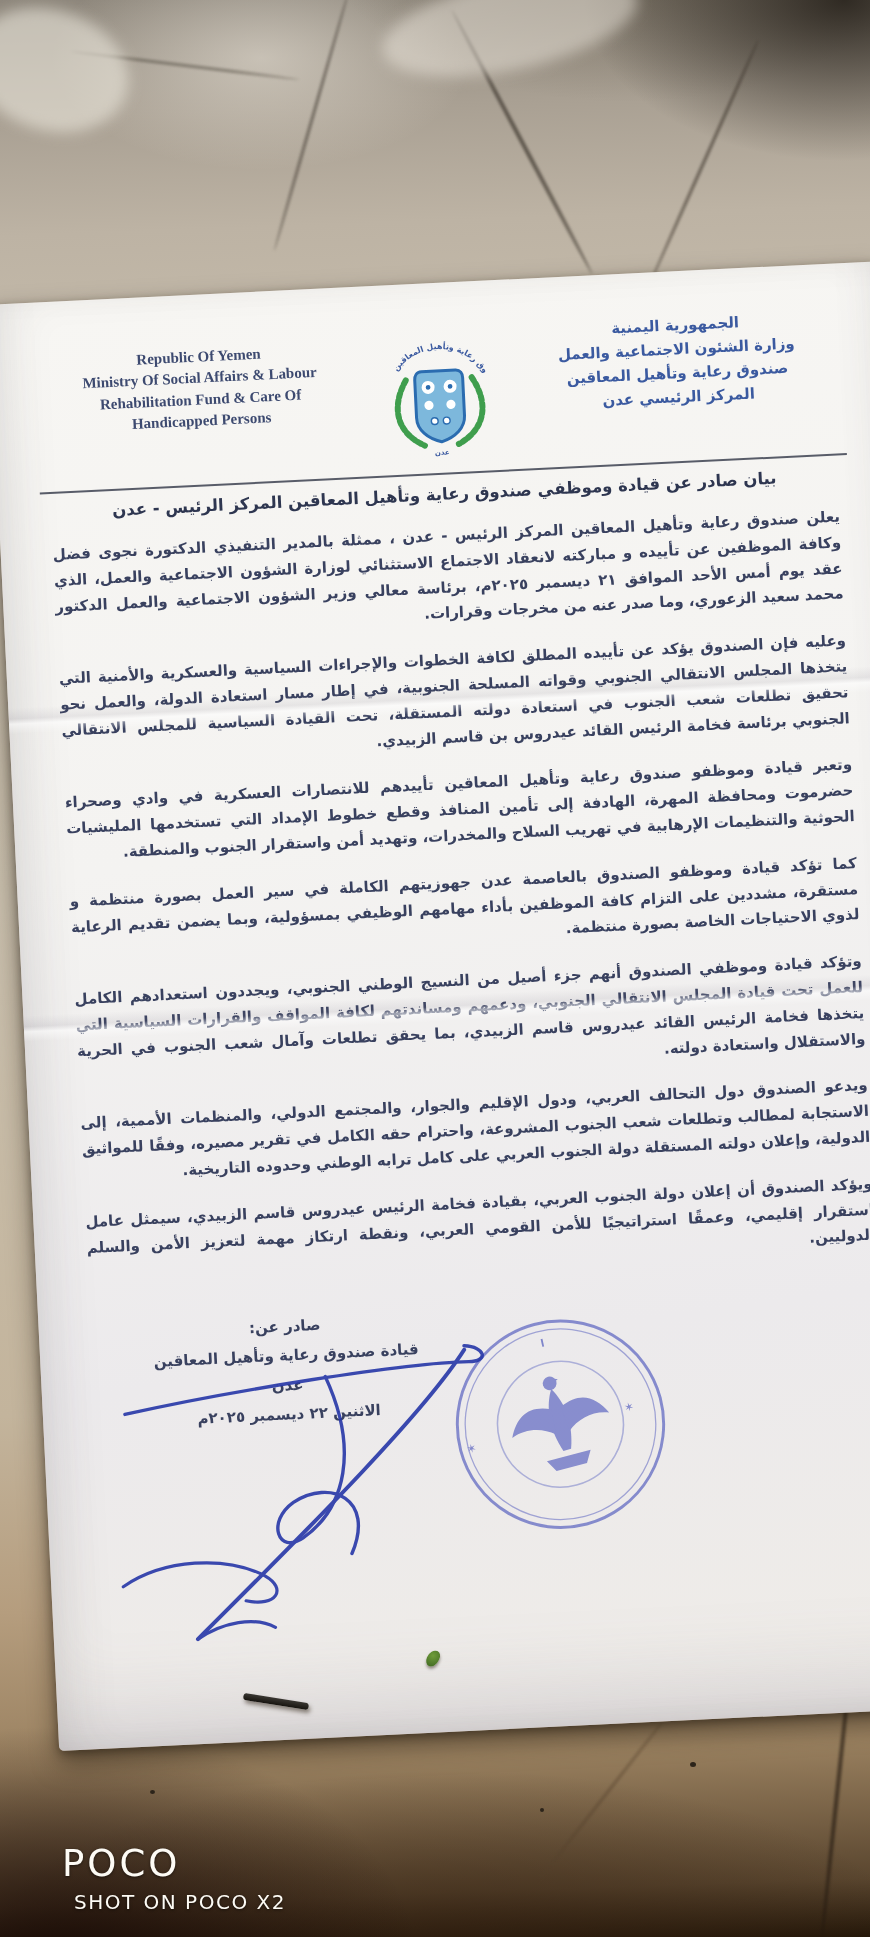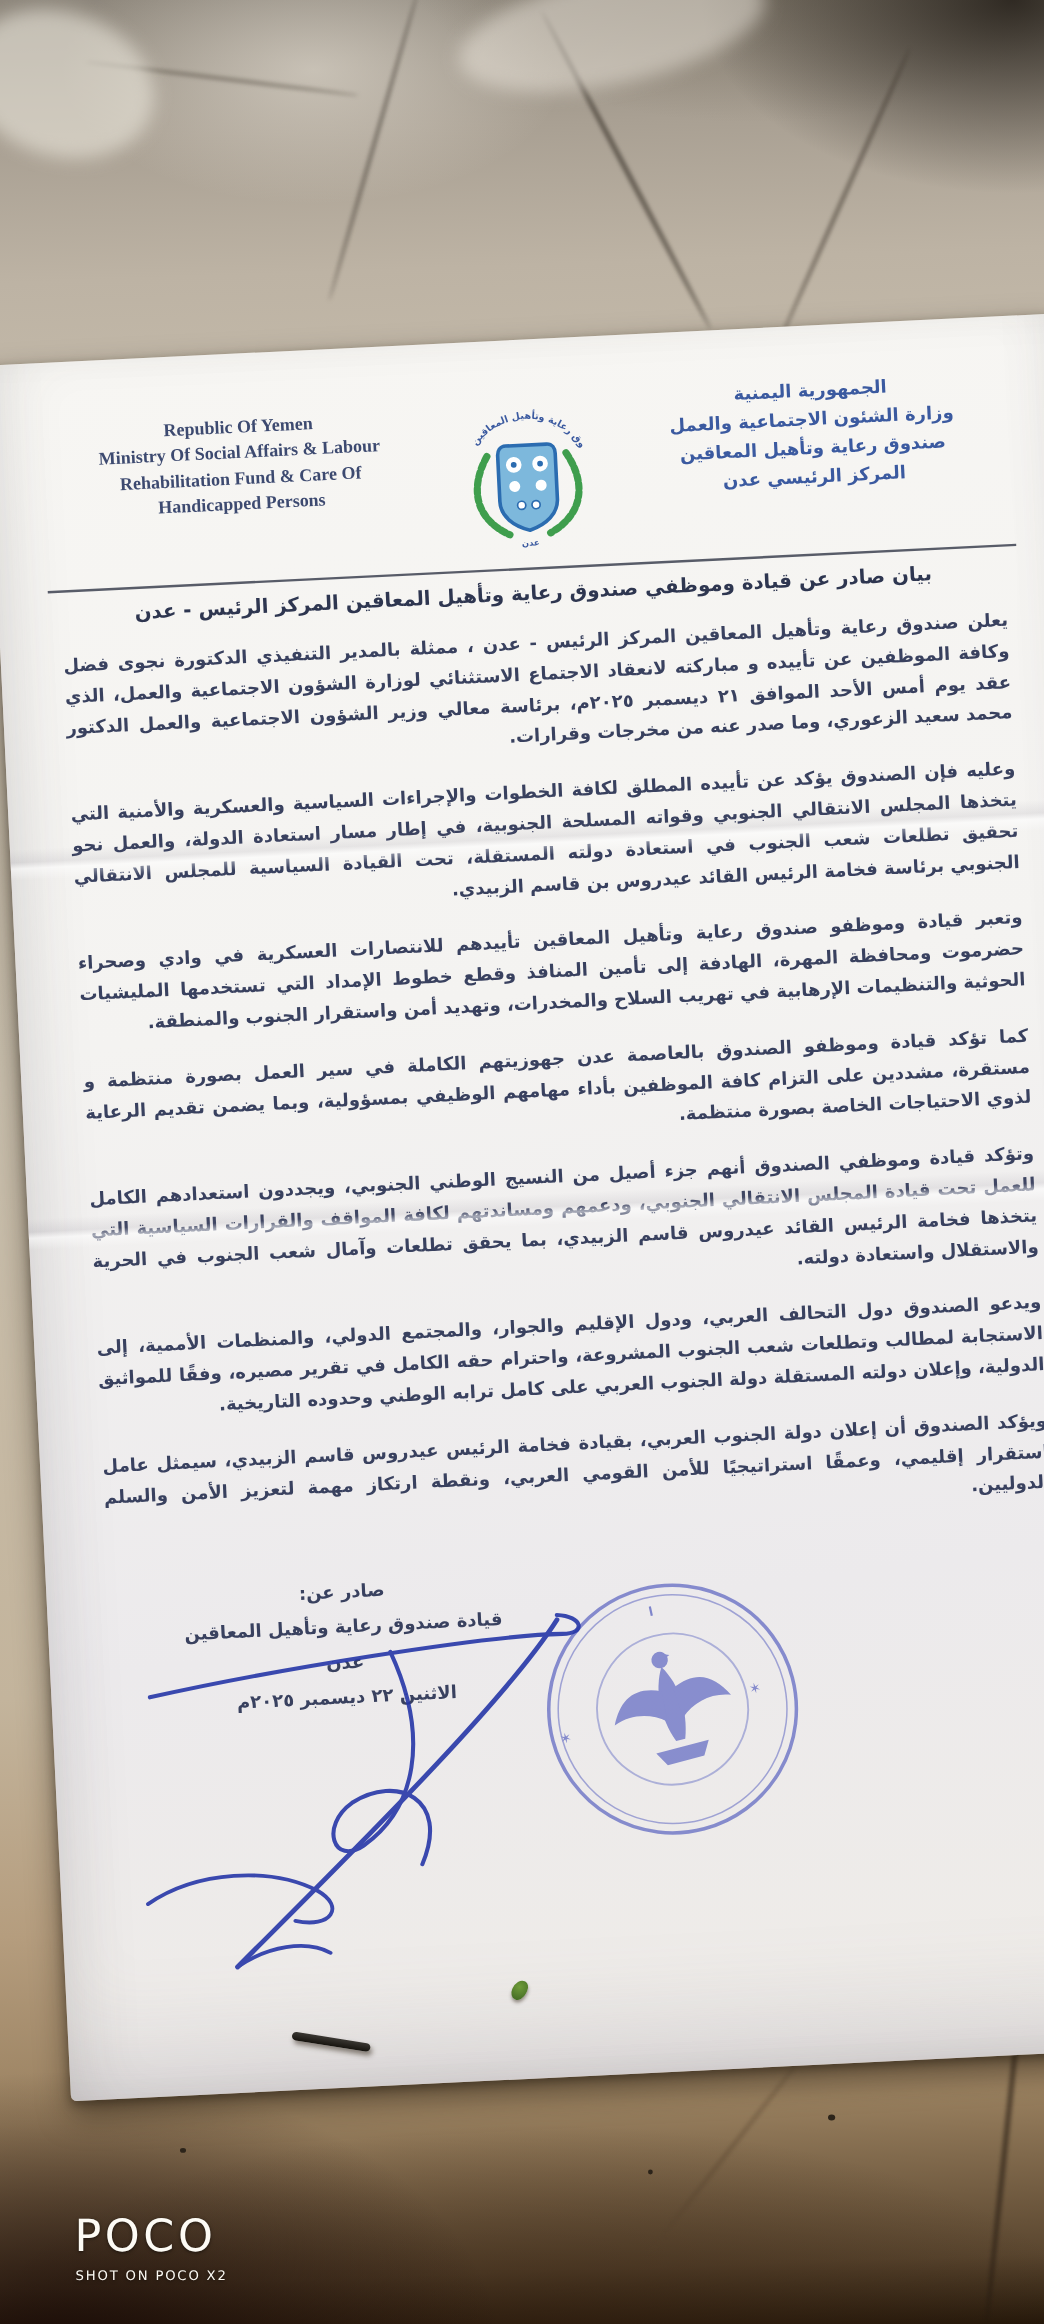--- a/index.html
+++ b/index.html
@@ -54,21 +54,21 @@
   .pen{position:absolute;left:243px;top:1698px;width:66px;height:7px;border-radius:4px;
     background:linear-gradient(180deg,#3a3732,#17140f);transform:rotate(9deg);
     box-shadow:2px 3px 4px rgba(40,28,14,.5);}
   .leaf{position:absolute;left:427px;top:1650px;width:12px;height:17px;border-radius:60% 40% 55% 45%;
     background:radial-gradient(circle at 40% 35%,#6f9c3a,#3d6420);transform:rotate(24deg);
     box-shadow:1px 2px 3px rgba(40,28,14,.45);}
 
   
   .wm{position:absolute;color:#fdfbf5;text-shadow:0 1px 3px rgba(0,0,0,.55);font-weight:normal;}
   .wm-brand{left:62px;top:1842px;font-size:37px;letter-spacing:3px;}
-  .wm-sub{left:63px;top:1890px;font-size:11px;letter-spacing:1.5px;}
+  .wm-sub{left:74px;top:1890px;font-size:20px;letter-spacing:1.5px;}
   .wm-time{left:616px;top:1936px;font-size:31px;letter-spacing:1px;color:#000000;}
 </style>
 </head>
 <body>
 
 <div class="marble"></div>
 <div class="vein" style="left:310px;top:-14px;width:3px;height:270px;background:rgba(52,46,38,.55);transform:rotate(16deg);"></div>
 <div class="vein" style="left:520px;top:-8px;width:4px;height:300px;background:rgba(40,34,26,.62);transform:rotate(-28deg);"></div>
 <div class="vein" style="left:702px;top:28px;width:3px;height:270px;background:rgba(46,38,30,.6);transform:rotate(24deg);"></div>
 <div class="vein" style="left:70px;top:64px;width:230px;height:3px;background:rgba(58,50,40,.45);transform:rotate(7deg);"></div>

